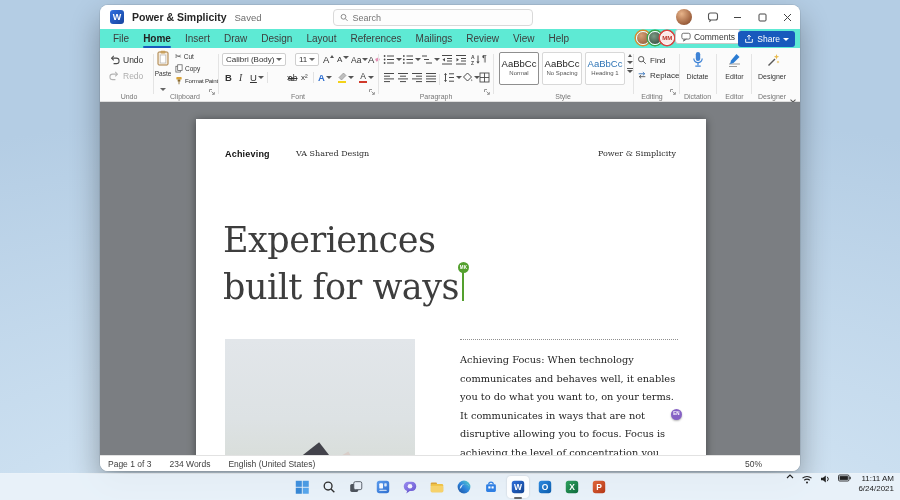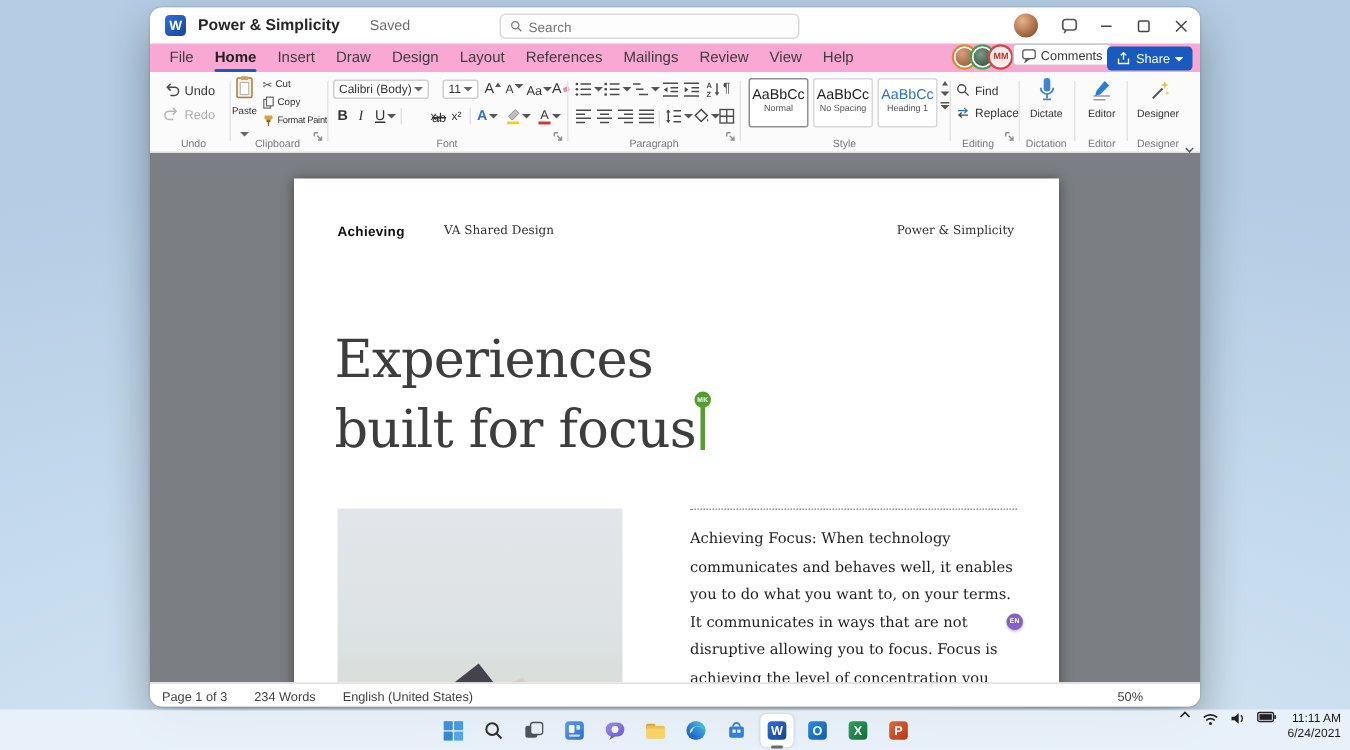--- a/index.html
+++ b/index.html
@@ -3,28 +3,28 @@
 <meta charset="utf-8">
 <style>
 *{margin:0;padding:0;box-sizing:border-box}
 html,body{width:900px;height:500px;overflow:hidden}
 body{font-family:"Liberation Sans",sans-serif;background:radial-gradient(130% 100% at 50% 120%,#e8f3fb 0%,#cbdff0 45%,#b4cde4 100%);position:relative}
 .window{position:absolute;left:100px;top:5px;width:700px;height:466px;background:#fff;border-radius:8px;box-shadow:0 14px 30px rgba(0,0,0,.33),0 0 0 1px rgba(0,0,0,.07);overflow:hidden}
 
 .titlebar{height:24px;display:flex;align-items:center;padding-left:10px;position:relative;background:#fff}
 .appicon{width:14px;height:14px;border-radius:3px;background:linear-gradient(135deg,#2f6fe0,#16459e);color:#fff;font-size:9px;font-weight:bold;display:flex;align-items:center;justify-content:center;flex:0 0 auto}
 .title{font-size:10.5px;font-weight:bold;color:#262626;margin-left:8px;white-space:nowrap}
-.saved{font-size:9.5px;color:#6d6d6d;margin-left:20px}
+.saved{font-size:9.5px;color:#6d6d6d;margin-left:8px}
 .searchbox{position:absolute;left:233px;top:4px;width:200px;height:17px;border:1px solid #d9d9d9;border-radius:4px;background:#fdfdfd;display:flex;align-items:center;padding:0 6px;gap:4px}
 .searchbox input{border:none;outline:none;background:transparent;font-size:9px;color:#555;width:100%;font-family:"Liberation Sans",sans-serif}
 .tbright{position:absolute;right:0;top:0;height:24px;display:flex;align-items:center}
 .tbbtn{width:25px;height:24px;display:flex;align-items:center;justify-content:center}
 .avatar{width:16px;height:16px;border-radius:50%;background:radial-gradient(circle at 35% 30%,#e8b48a,#9c5f3c 70%,#5f3a22);margin-right:8px}
 
-.tabrow{height:19px;display:flex;align-items:center;padding-left:6px;position:relative;background:#f9a8d4}
+.tabrow{height:19px;display:flex;align-items:center;padding-left:6px;position:relative;background:#5eead4}
 .tab{font-size:10px;color:#3d3d3d;padding:0 7px;height:19px;display:flex;align-items:center;position:relative;white-space:nowrap}
 .tab.active{font-weight:bold;color:#222}
 .tab.active::after{content:"";position:absolute;left:7px;right:7px;bottom:0;height:2px;background:#185abd;border-radius:2px}
 .presence{position:absolute;right:110px;top:2px;display:flex;align-items:center}
 .pav{width:14px;height:14px;border-radius:50%;margin-left:-2px;display:flex;align-items:center;justify-content:center;border:1px solid #fff}
 .pav1{background:radial-gradient(circle at 35% 30%,#d7a077,#8a5433);box-shadow:0 0 0 1.5px #d88c2e}
 .pav2{background:radial-gradient(circle at 40% 35%,#7d9a85,#2c4236);box-shadow:0 0 0 1.5px #3fa34d}
 .pav3{background:#fbe9e7;color:#b93226;font-size:6px;font-weight:bold;box-shadow:0 0 0 1.5px #d64541}
 .plus{font-size:8.5px;color:#555;margin-left:6px}
 .commentsbtn{position:absolute;right:59px;top:0;height:15px;border:1px solid #c9c9c9;border-radius:3px;background:#fff;display:flex;align-items:center;gap:3px;padding:4px 5px;font-size:8.5px;color:#333;white-space:nowrap}
@@ -504,21 +504,21 @@
     <div style="position:absolute;left:691px;top:40px"><span class="cdown"></span></div>
   </div>
 
   <div class="canvas">
     <div class="page">
       <span class="hdr logo" style="left:29px">Achieving</span>
       <span class="hdr" style="left:100px">VA Shared Design</span>
       <span class="hdr" style="right:30px">Power &amp; Simplicity</span>
       <div class="heading">
         <div>Experiences</div>
-        <div><span>built for focus</span><span class="caret-g"><span class="badge badge-g">MK</span></span></div>
+        <div><span>built for ways</span><span class="caret-g"><span class="badge badge-g">MK</span></span></div>
       </div>
       <div class="docimg">
         <div class="shape s2"></div>
         <div class="shape s1"></div>
 
       </div>
       <div class="dcol">
         <div class="dots"></div>
         <div class="para">
           <span>Achieving Focus: When technology communicates and behaves well, it enables you to do what you want to, on your terms. It communicates in ways that are not disruptive allowing you to focus. Focus is achieving the level of concentration you need to accomplish a task.</span>

